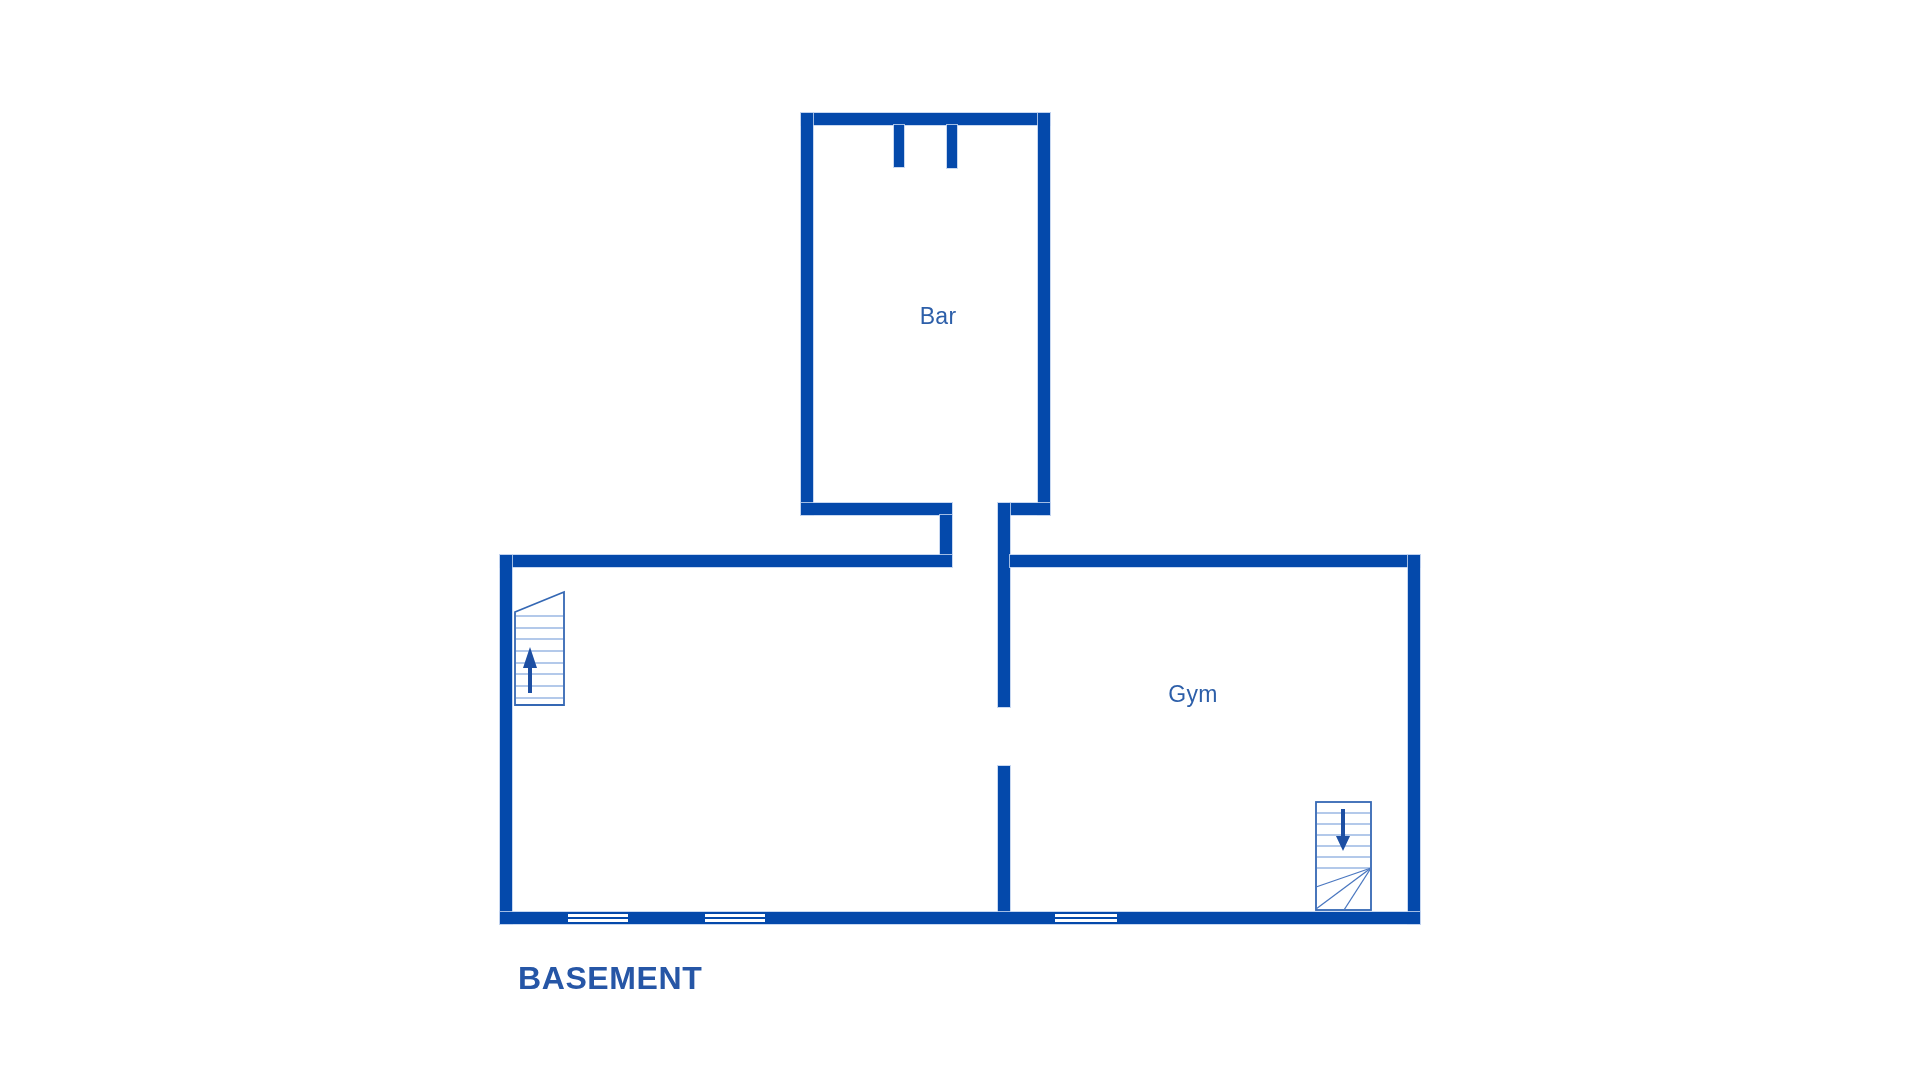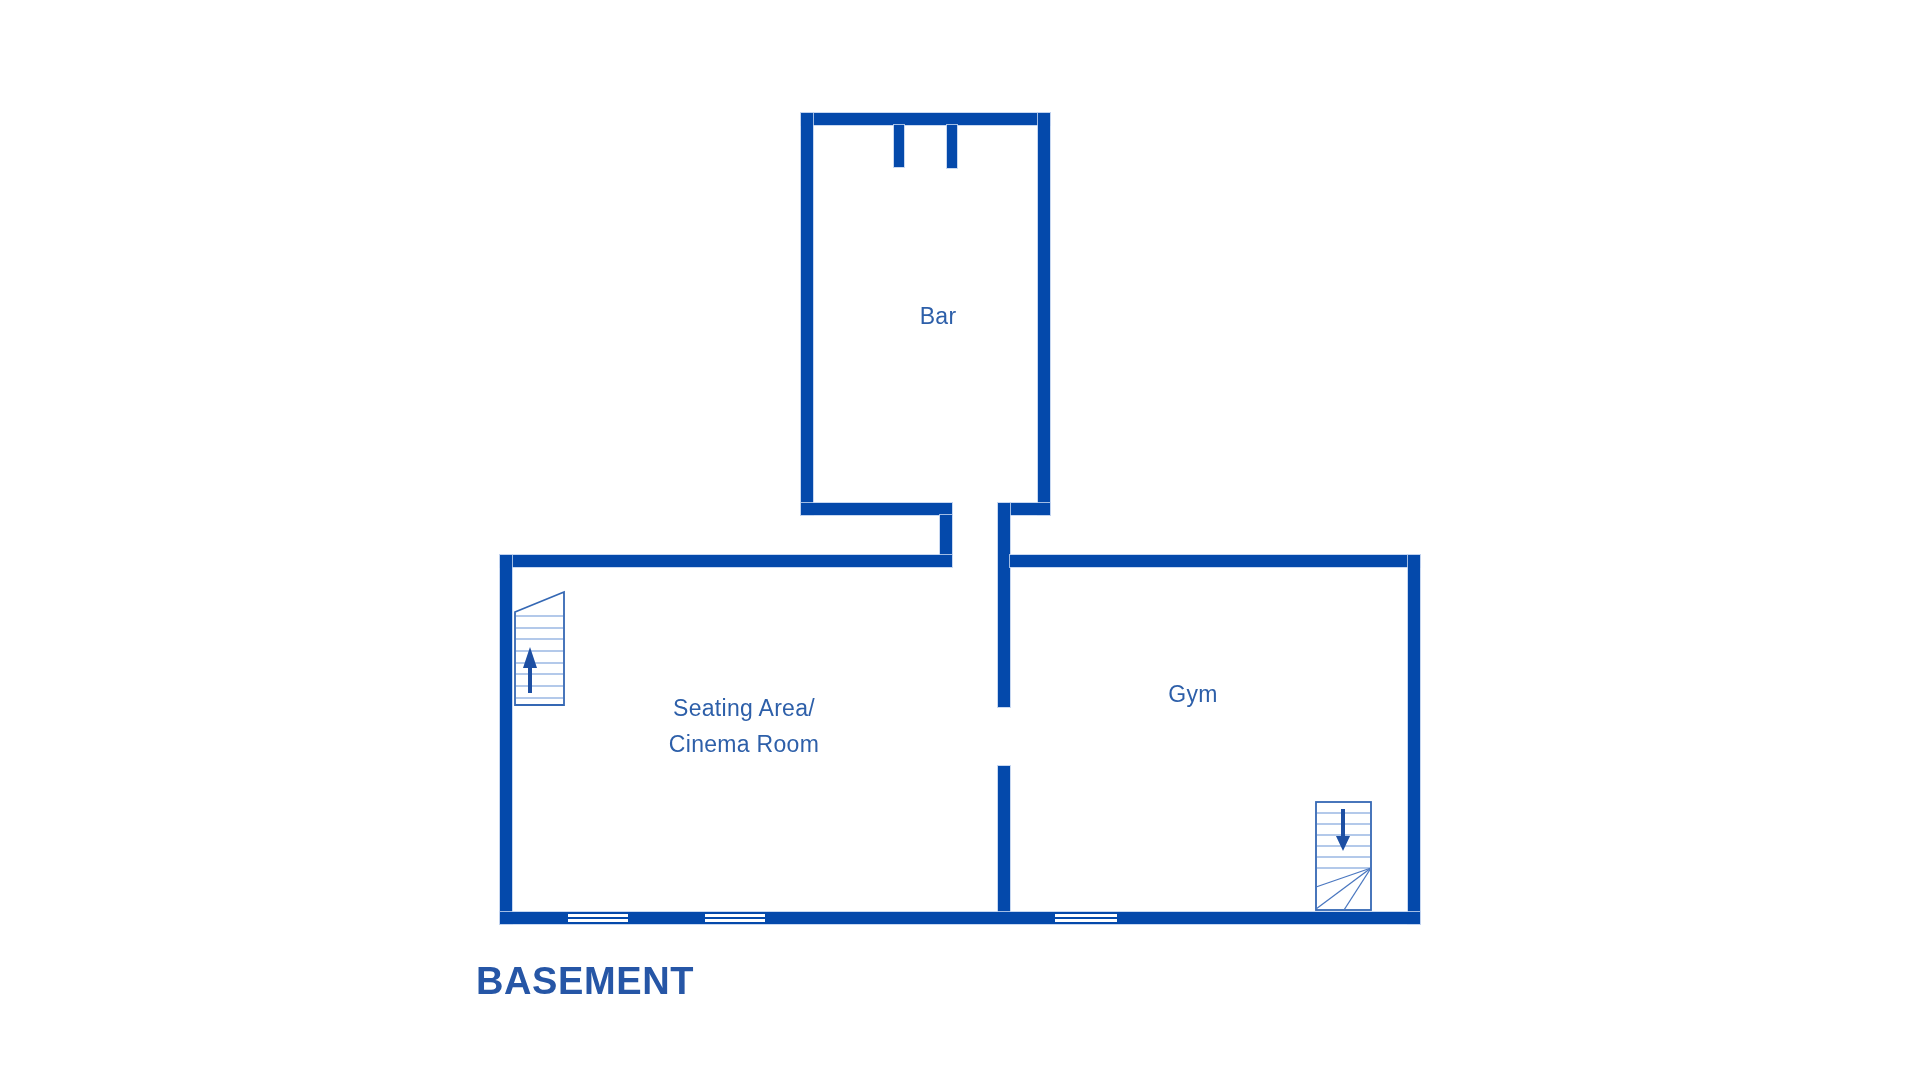--- a/index.html
+++ b/index.html
@@ -4,21 +4,21 @@
 <style>
   html,body{margin:0;padding:0;background:#ffffff;}
   .screen{position:relative;width:1920px;height:1080px;background:#ffffff;overflow:hidden;
           font-family:"Liberation Sans", sans-serif;}
   .wall{position:absolute;background:#0449ab;box-shadow:0 0 0 1px rgba(190,209,239,.85);}
   .window{position:absolute;height:12px;
           background:linear-gradient(to bottom,#0449ab 0 2px,#ffffff 2px 5px,#0449ab 5px 7px,#ffffff 7px 10px,#0449ab 10px 12px);}
   .room-label{position:absolute;transform:translate(-50%,-50%);color:#2d5fa9;
               font-size:23px;letter-spacing:.3px;white-space:nowrap;text-align:center;}
   .room-label .line{line-height:36px;}
-  .floor-title{position:absolute;left:476px;top:960px;color:#2656a6;font-size:38px;
+  .floor-title{position:absolute;left:518px;top:960px;color:#2656a6;font-size:32px;
                font-weight:800;letter-spacing:.6px;}
   svg.overlay{position:absolute;left:0;top:0;}
 </style>
 </head>
 <body>
 
 <div class="screen">
 
   <div class="wall" style="left:801px;top:113px;width:249px;height:12px;"></div>
   <div class="wall" style="left:801px;top:113px;width:12px;height:402px;"></div>
@@ -79,22 +79,18 @@
       </g>
       <g>
         <line x1="1343" y1="809" x2="1343" y2="838" stroke="#1d4fa3" stroke-width="4"></line>
         <polygon points="1336,836 1350,836 1343,851" fill="#1d4fa3"></polygon>
       </g>
     </g>
   </svg>
 
   <div class="room-label" style="left:926px;top:316px;margin-left:12px;">Bar</div>
 
-  <div class="room-label" style="left:744px;top:726px;">
-    <div class="line">Seating Area/</div>
-    <div class="line">Cinema Room</div>
-  </div>
 
   <div class="room-label" style="left:1193px;top:694px;">Gym</div>
 
   <div class="floor-title">BASEMENT</div>
 
 </div>
 
 </body></html>

